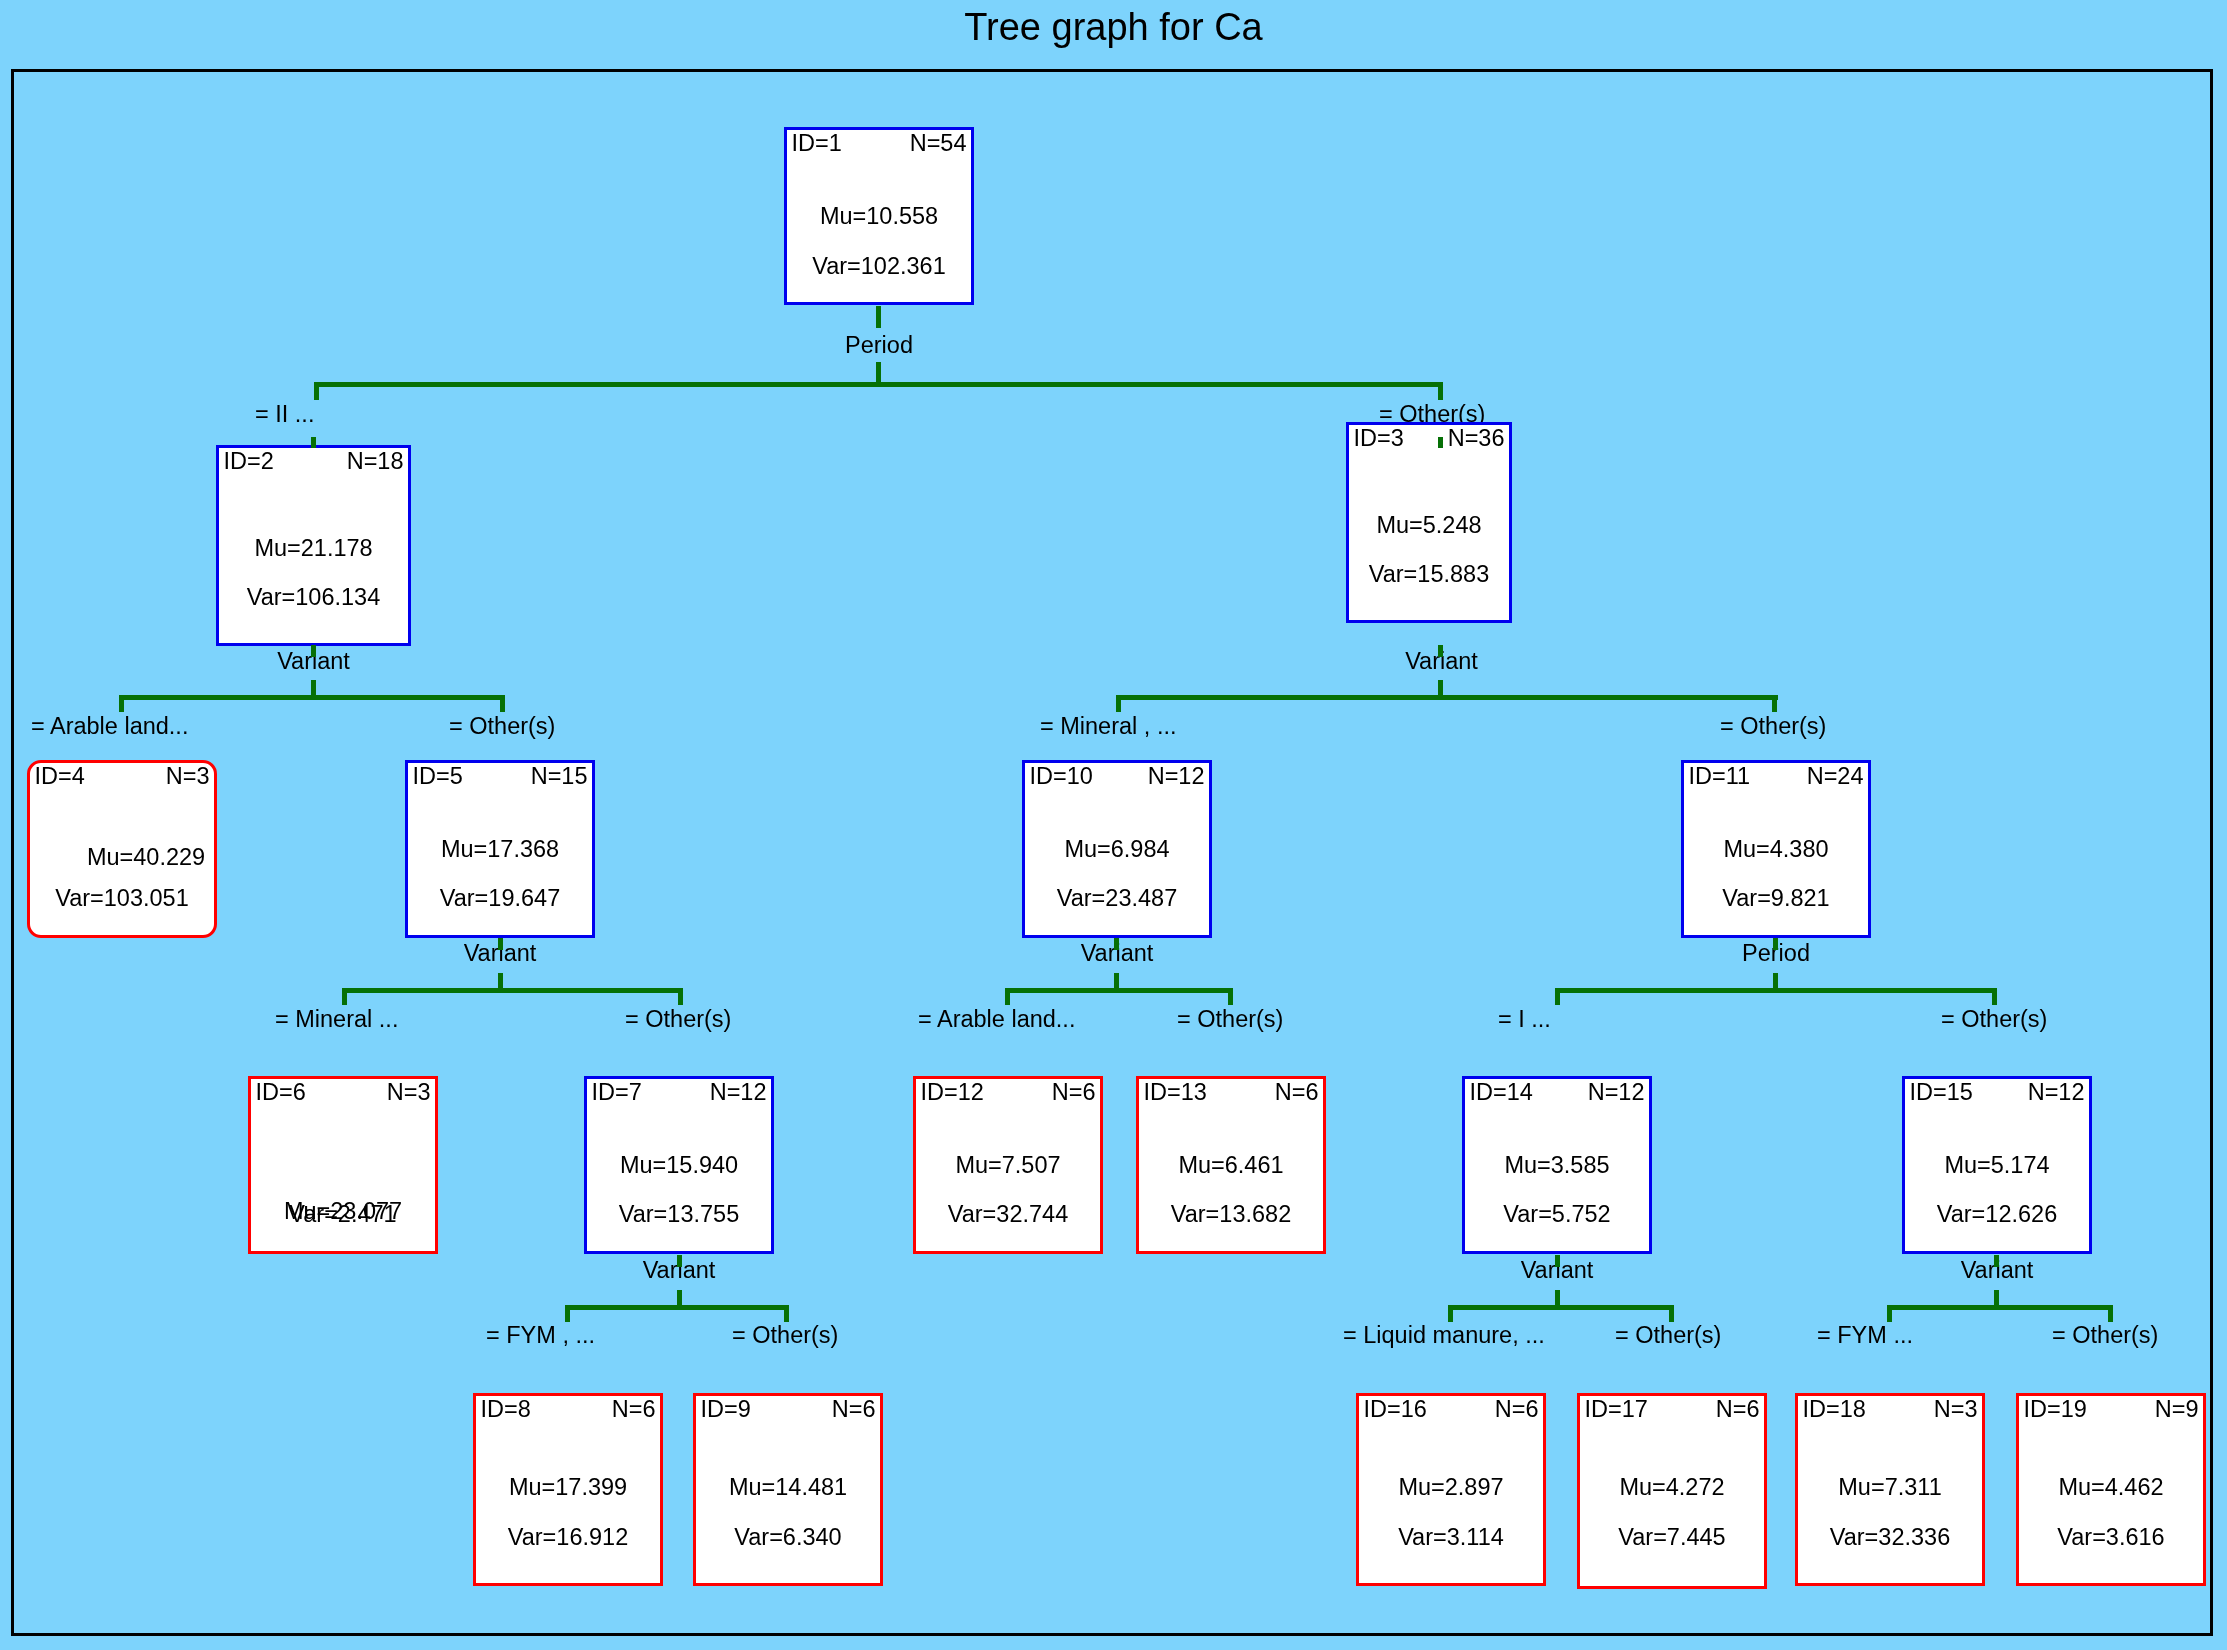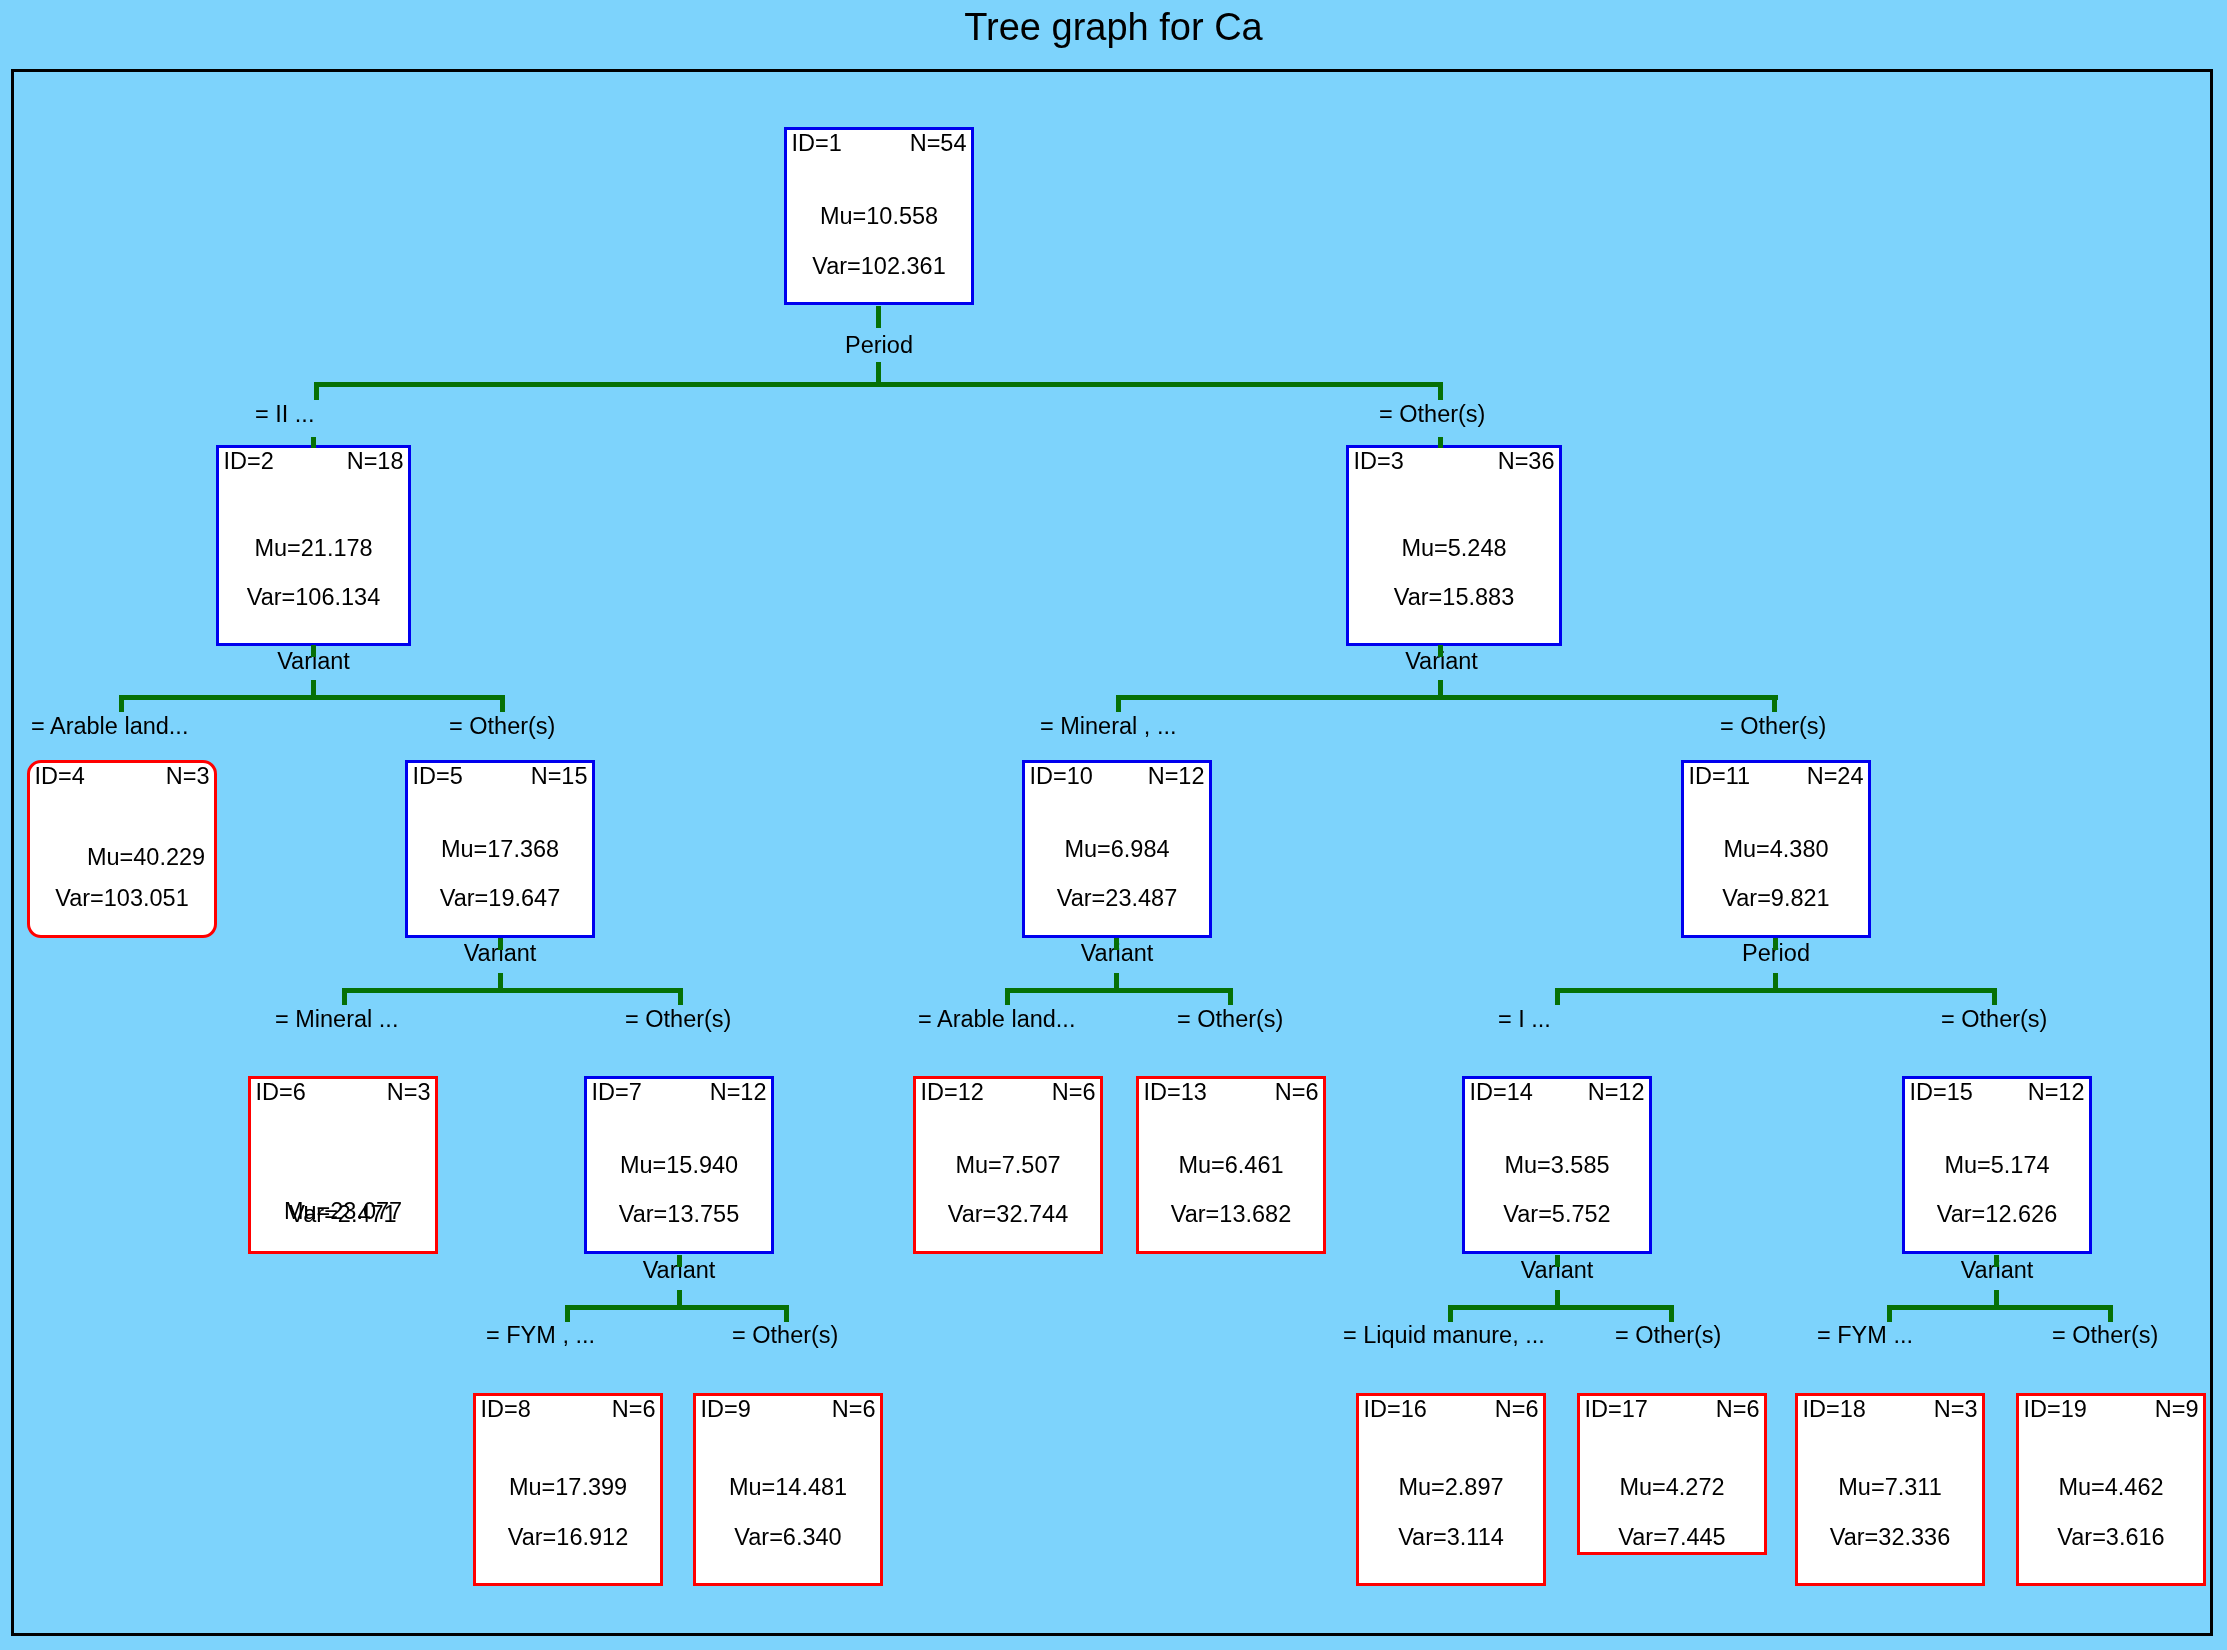--- a/index.html
+++ b/index.html
@@ -94,21 +94,21 @@
   <div class="vstem" style="left:311px;top:437px;height:11.2px;"></div>
   <div class="splitvar" style="left:216px;top:648px;width:195px;">Variant</div>
   <div class="vstem" style="left:311px;top:645px;height:12.3px;"></div>
   <div class="vstem" style="left:311px;top:680px;height:18px;"></div>
   <div class="hbar" style="left:119px;top:695px;width:386px;"></div>
   <div class="vstem" style="left:119px;top:695px;height:17px;"></div>
   <div class="vstem" style="left:500px;top:695px;height:17px;"></div>
   <div class="edgelabel" style="left:31px;top:713px;">= Arable land...</div>
   <div class="edgelabel" style="left:449px;top:713px;">= Other(s)</div>
 
-  <div class="node" style="left:1346px;top:445px;width:216px;height:201px;">
+  <div class="node" style="left:1346px;top:422px;width:166px;height:201px;">
     <div class="hdr">
       <span>ID=3</span>
       <span>N=36</span>
     </div>
     <div class="mu" style="top:87px;">Mu=5.248</div>
     <div class="var" style="top:136px;">Var=15.883</div>
   </div>
   <div class="vstem" style="left:1438px;top:437px;height:11.2px;"></div>
   <div class="splitvar" style="left:1346px;top:648px;width:191px;">Variant</div>
   <div class="vstem" style="left:1438px;top:645px;height:12.3px;"></div>
@@ -277,21 +277,21 @@
 
   <div class="node terminal" style="left:1356px;top:1393px;width:190px;height:193px;">
     <div class="hdr">
       <span>ID=16</span>
       <span>N=6</span>
     </div>
     <div class="mu" style="top:78px;">Mu=2.897</div>
     <div class="var" style="top:128px;">Var=3.114</div>
   </div>
 
-  <div class="node terminal" style="left:1577px;top:1393px;width:190px;height:162px;">
+  <div class="node terminal" style="left:1577px;top:1393px;width:190px;height:196px;">
     <div class="hdr">
       <span>ID=17</span>
       <span>N=6</span>
     </div>
     <div class="mu" style="top:78px;">Mu=4.272</div>
     <div class="var" style="top:128px;">Var=7.445</div>
   </div>
 
   <div class="node terminal" style="left:1795px;top:1393px;width:190px;height:193px;">
     <div class="hdr">

